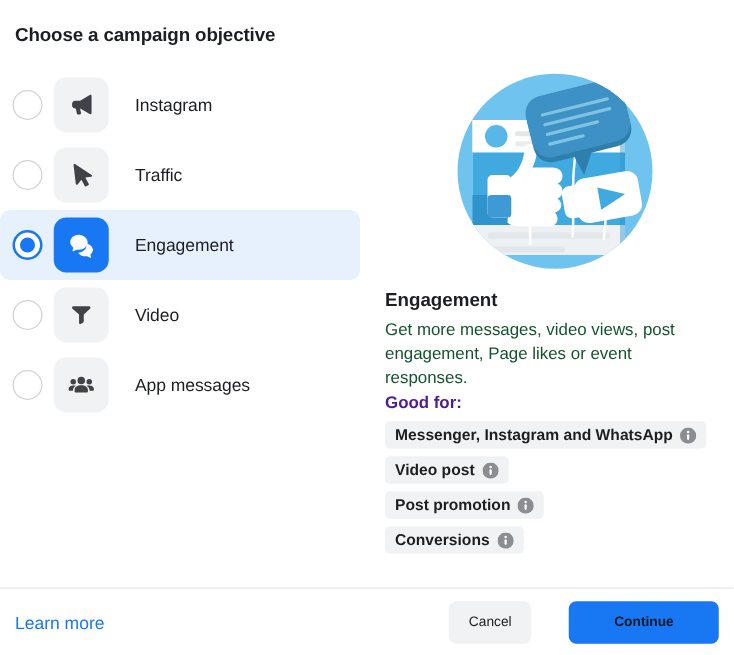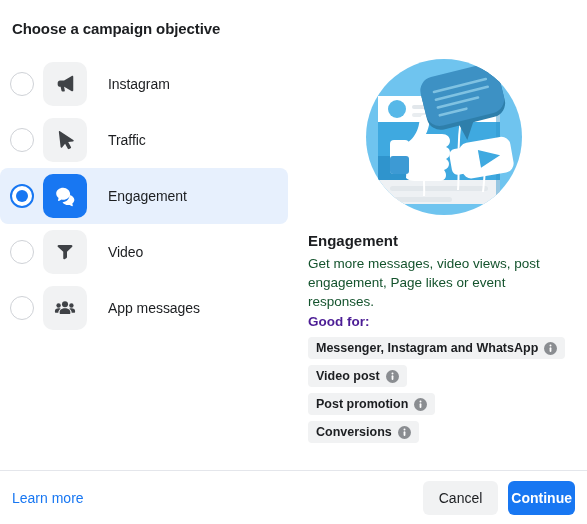--- a/index.html
+++ b/index.html
@@ -166,36 +166,37 @@
     font-size: 14px;
     color: #1877f2;
     cursor: pointer;
   }
   .footer-spacer { flex: 1 1 auto; }
   .btn {
     height: 34px;
     border: none;
     border-radius: 6px;
     font-family: "Liberation Sans", sans-serif;
-    font-size: 14px;
+    font-size: 11px;
     font-weight: bold;
     cursor: pointer;
     padding: 0 16px;
   }
   .btn-cancel {
     background: #f1f2f3;
     color: #1c1e21;
     font-weight: normal;
     margin-right: 10px;
   }
   .btn-continue {
     background: #1877f2;
-    color: #ffffff;
+    color: #0f172a;
     margin-right: 12px;
-    padding: 0 3px;
+    padding: 0 36px;
+    margin-left: 20px;
   }
 </style>
 </head>
 <body>
 
 <div class="dialog">
 
   <div class="title">Choose a campaign objective</div>
 
   <div class="objective-list" id="objective-list">

